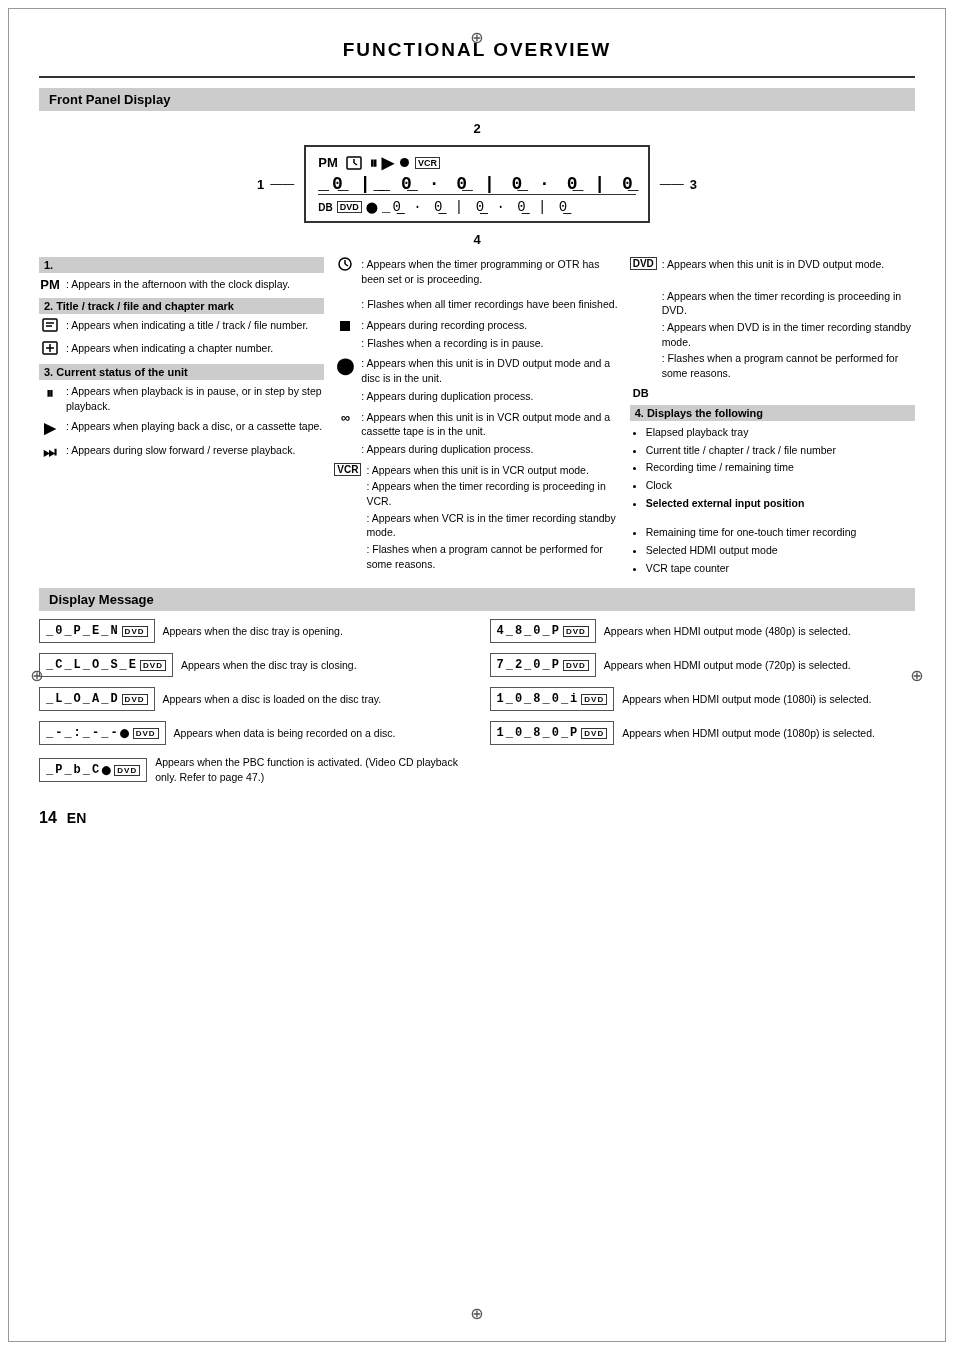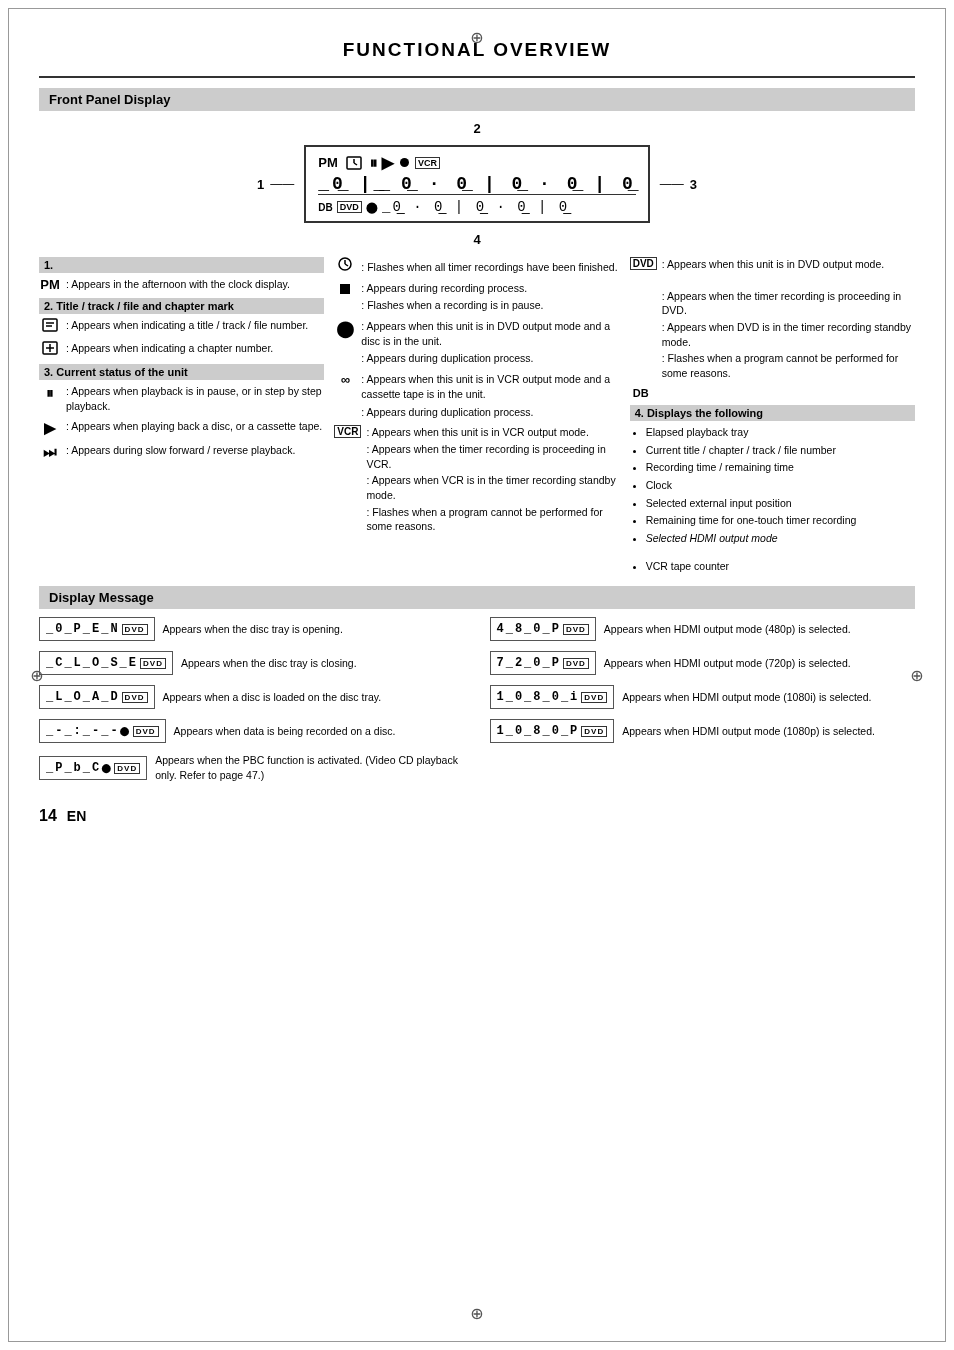--- a/index.html
+++ b/index.html
@@ -317,21 +317,22 @@
 
       <div class="desc-item">
         <span class="desc-icon">
           <svg width="14" height="14" viewBox="0 0 14 14">
               <circle cx="7" cy="7" r="6" fill="none" stroke="#000" stroke-width="1.5"></circle>
               <line x1="7" y1="3" x2="7" y2="7" stroke="#000" stroke-width="1.5"></line>
               <line x1="7" y1="7" x2="10" y2="9" stroke="#000" stroke-width="1.5"></line>
             </svg>
         </span>
         <div>
-          <div class="desc-text" style="margin-top:3px;">: Flashes when all timer recordings have been finished.</div>
+          <div class="desc-text">: Appears when the timer programming or OTR has been set or is proceeding.</div>
+          <div class="desc-text" style="margin-top:11px;">: Flashes when all timer recordings have been finished.</div>
         </div>
       </div>
 
       <div class="desc-item">
         <span class="desc-icon">
           <span style="display:inline-block;width:10px;height:10px;background:#000;border-radius:50;margin-top:2px;"></span>
         </span>
         <div>
           <div class="desc-text">: Appears during recording process.</div>
           <div class="desc-text" style="margin-top:3px;">: Flashes when a recording is in pause.</div>
@@ -381,23 +382,23 @@
         <span class="desc-icon" style="font-size:11px; font-weight:bold;">DB</span>
       </div>
 
       <div class="desc-section-title">4. Displays the following</div>
 
       <ul style="padding-left:16px; margin-top:4px;">
         <li class="desc-text" style="margin-bottom:3px;">Elapsed playback tray</li>
         <li class="desc-text" style="margin-bottom:3px;">Current title / chapter / track / file number</li>
         <li class="desc-text" style="margin-bottom:3px;">Recording time / remaining time</li>
         <li class="desc-text" style="margin-bottom:3px;">Clock</li>
-        <li class="desc-text" style="margin-bottom:3px;">Selected external input position</li>
+        <li class="desc-text" style="margin-bottom:15px;font-weight:bold;">Selected external input position</li>
         <li class="desc-text" style="margin-bottom:3px;">Remaining time for one-touch timer recording</li>
-        <li class="desc-text" style="margin-bottom:13px;font-style:italic;">Selected HDMI output mode</li>
+        <li class="desc-text" style="margin-bottom:3px;">Selected HDMI output mode</li>
         <li class="desc-text" style="margin-bottom:3px;">VCR tape counter</li>
       </ul>
     </div>
   </div>
 
   <div class="display-msg-header">Display Message</div>
 
   <div class="display-msg-grid">
 
     <div class="display-msg-col">

